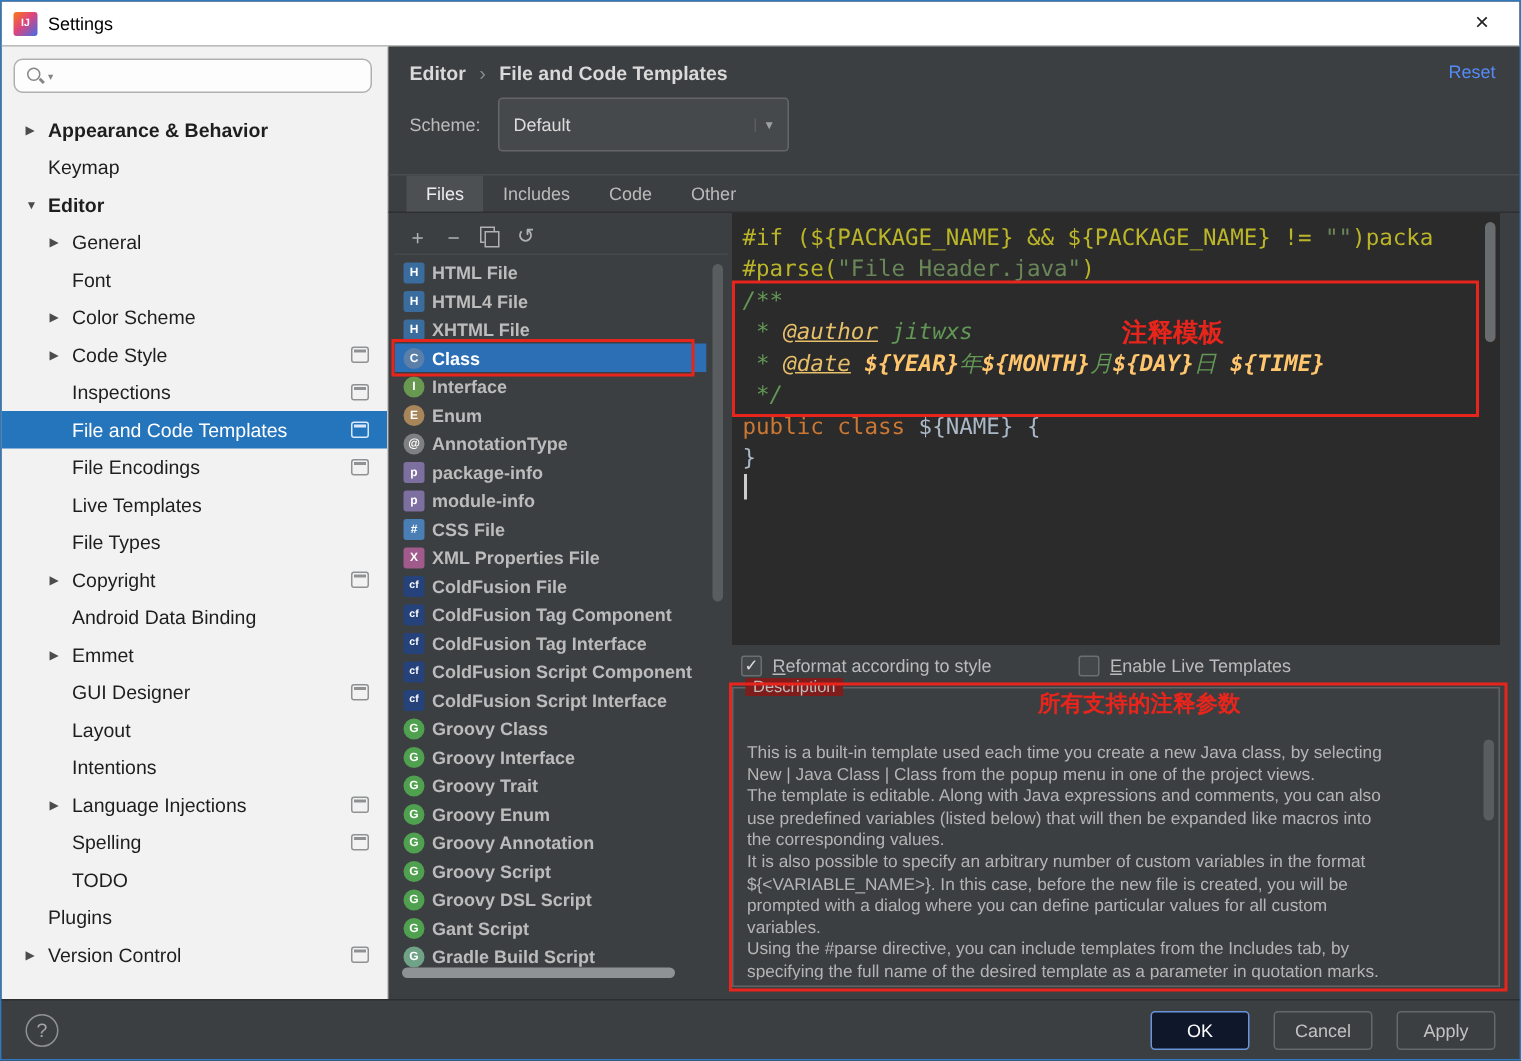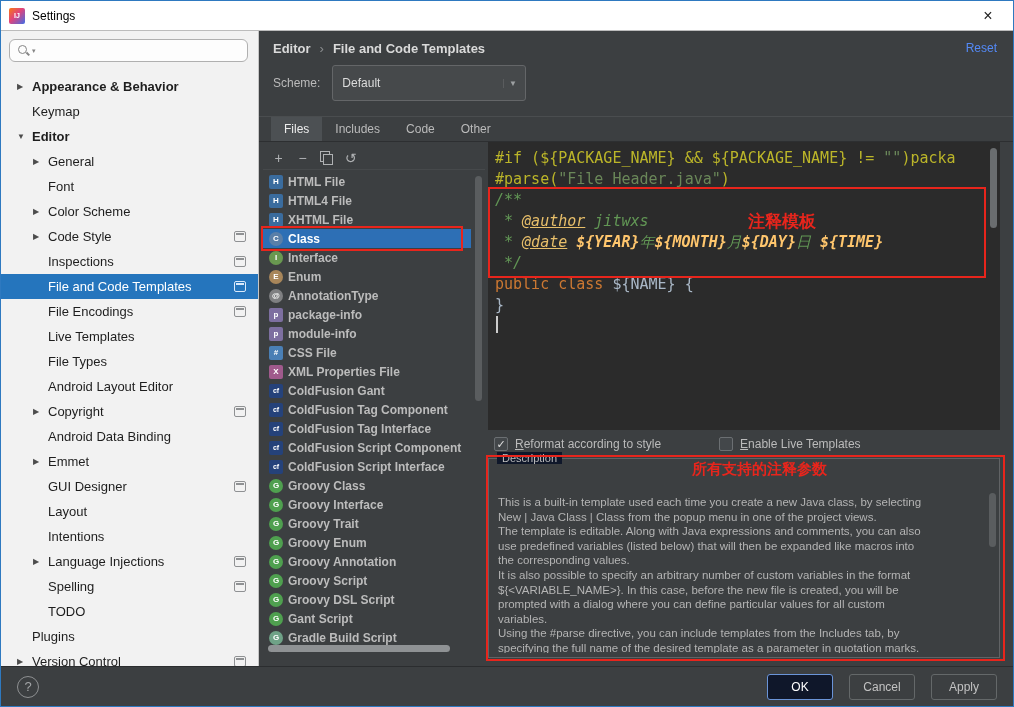--- a/index.html
+++ b/index.html
@@ -90,21 +90,21 @@
   .ed-scroll { position:absolute; right:3px; top:6px; width:7px; height:80px; border-radius:4px; background:#6a6d6f; }
 
   
   .opts { position:absolute; left:229px; top:289px; right:13px; height:26px; display:flex; align-items:center; padding-left:6px; font-size:12px; color:#bbbbbb; }
   .opt { display:flex; align-items:center; margin-right:58px; cursor:default; }
   .cb { width:14px; height:14px; background:#43474a; border:1px solid #6b6f72; border-radius:2px; margin-right:7px; font-size:11px; line-height:12px; text-align:center; color:#e0e0e0; flex:none; }
   .u { text-decoration:underline; }
 
   
   .desc { position:absolute; left:229px; top:316px; right:13px; height:200px; border:1px solid #616365; }
-  .desc-legend { position:absolute; top:-7px; left:8px; background:#0f172a; padding:0 5px; font-size:11px; color:#bdbdbd; }
+  .desc-legend { position:absolute; top:-7px; left:8px; background:#7f1d1d; padding:0 5px; font-size:11px; color:#bdbdbd; }
   .desc-text { position:absolute; left:9px; right:16px; top:36px; bottom:4px; overflow:hidden; }
   .desc-line { font-size:11.5px; line-height:14.6px; color:#b4b4b4; white-space:nowrap; }
   .desc-scroll { position:absolute; right:3px; top:34px; width:7px; height:54px; border-radius:4px; background:#5a5d5f; }
 
   
   .tpl-vscroll { position:absolute; left:212px; top:30px; width:7px; height:225px; border-radius:4px; background:#5a5d5f; }
   .tpl-hscroll { position:absolute; left:5px; top:499px; width:182px; height:7px; border-radius:4px; background:#8f9294; }
 
   
   .overlay { position:absolute; inset:0; pointer-events:none; z-index:10; }
@@ -180,24 +180,20 @@
           <span class="tlabel">File Encodings</span>
           <span class="gear"></span>
         </div>
         <div class="tree-row lvl1">
           <span class="arrow"></span>
           <span class="tlabel">Live Templates</span>
         </div>
         <div class="tree-row lvl1">
           <span class="arrow"></span>
           <span class="tlabel">File Types</span>
-        </div>
-        <div class="tree-row lvl1">
-          <span class="arrow"></span>
-          <span class="tlabel">Android Layout Editor</span>
         </div>
         <div class="tree-row lvl1">
           <span class="arrow">▶</span>
           <span class="tlabel">Copyright</span>
           <span class="gear"></span>
         </div>
         <div class="tree-row lvl1">
           <span class="arrow"></span>
           <span class="tlabel">Android Data Binding</span>
         </div>
@@ -314,21 +310,21 @@
             <div class="tpl-row">
               <span class="ticon ic-css">#</span>
               <span class="tpl-label">CSS File</span>
             </div>
             <div class="tpl-row">
               <span class="ticon ic-xmlprops">X</span>
               <span class="tpl-label">XML Properties File</span>
             </div>
             <div class="tpl-row">
               <span class="ticon ic-cf">cf</span>
-              <span class="tpl-label">ColdFusion Gant</span>
+              <span class="tpl-label">ColdFusion File</span>
             </div>
             <div class="tpl-row">
               <span class="ticon ic-cf">cf</span>
               <span class="tpl-label">ColdFusion Tag Component</span>
             </div>
             <div class="tpl-row">
               <span class="ticon ic-cf">cf</span>
               <span class="tpl-label">ColdFusion Tag Interface</span>
             </div>
             <div class="tpl-row">

